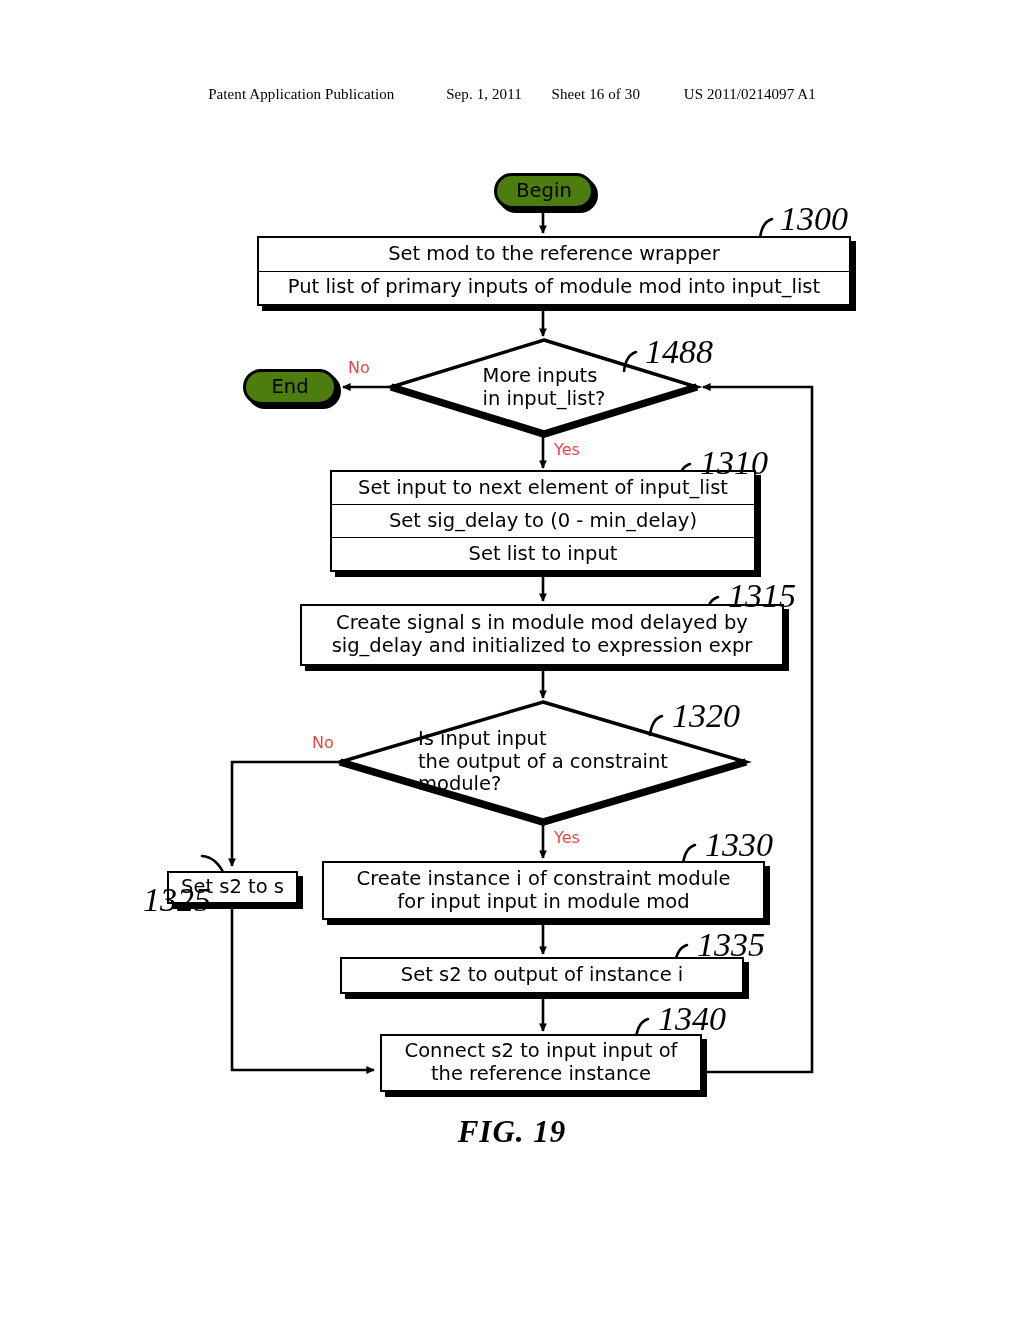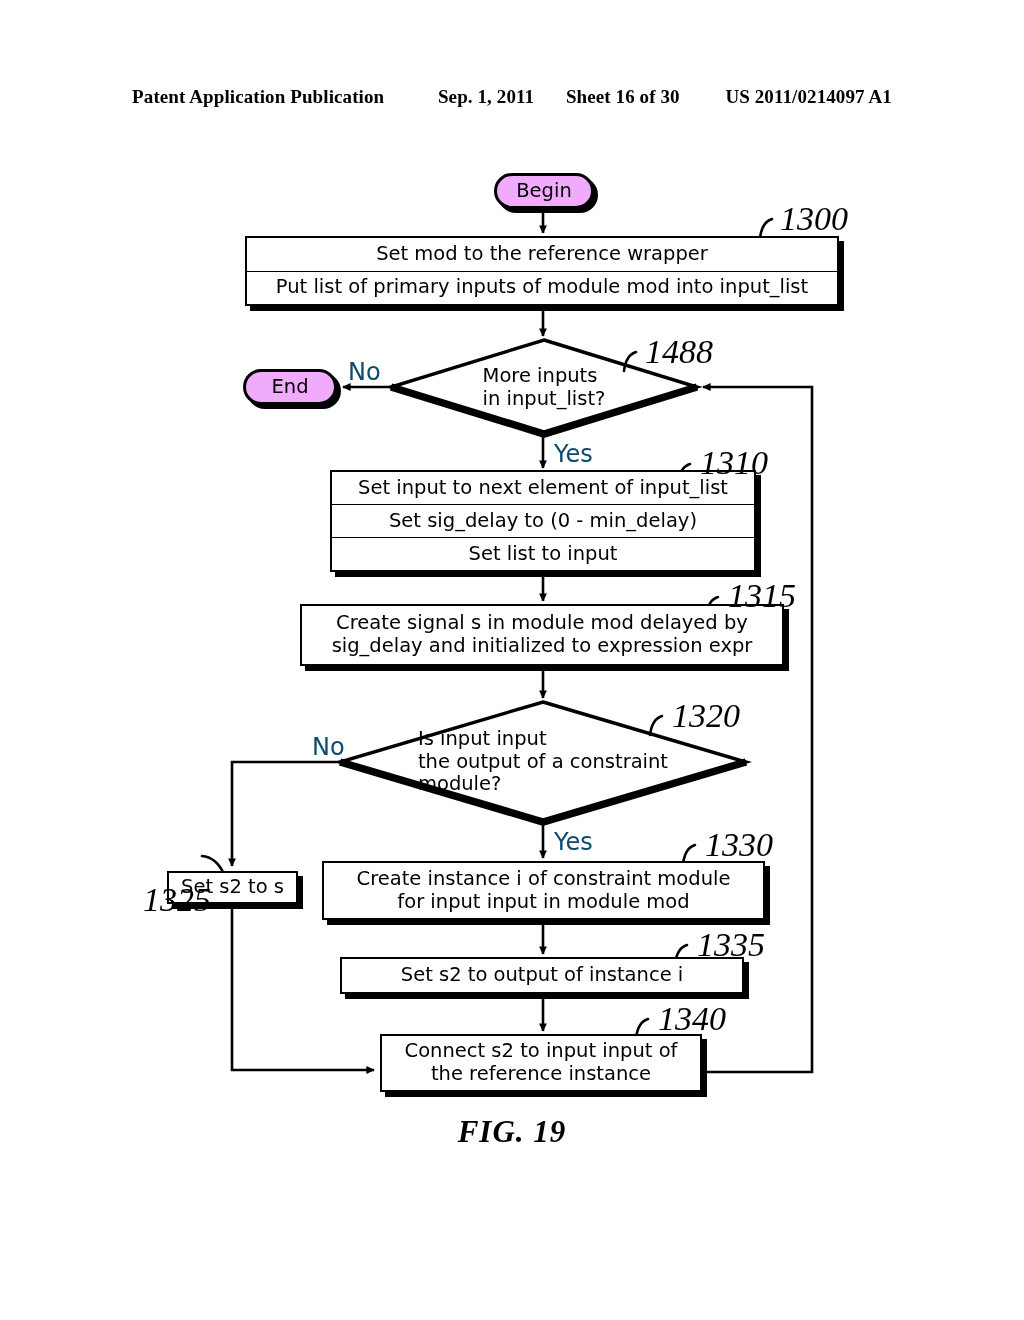--- a/index.html
+++ b/index.html
@@ -17,22 +17,22 @@
   }
 
   
   #patent-header {
     position: absolute;
     left: 0;
     top: 86px;
     width: 1024px;
     text-align: center;
     font-family: "Liberation Serif", serif;
-    font-weight: bold;
-    font-size: 19px;
+    font-weight: normal;
+    font-size: 15px;
     letter-spacing: 0.1px;
     white-space: nowrap;
   }
   #patent-header .hcell { display: inline-block; vertical-align: baseline; }
   .hgap-1 { display: inline-block; width: 44px; }
   .hgap-2 { display: inline-block; width: 22px; }
   .hgap-3 { display: inline-block; width: 36px; }
 
   
   #flowchart {
@@ -72,21 +72,21 @@
     padding: 0 6px;
   }
   .proc .row + .row {
     border-top: 1.6px solid #000000;
   }
 
   
   .term {
     position: absolute;
     box-sizing: border-box;
-    background: #f0abfc;
+    background: #4d7c0f;
     border: 3px solid #000000;
     border-radius: 999px;
     box-shadow: 4px 4px 0 0 #000000;
     display: flex;
     align-items: center;
     justify-content: center;
   }
 
   
   .diamond {
@@ -111,22 +111,22 @@
     font-style: italic;
     font-size: 34px;
     color: #000;
     white-space: nowrap;
   }
 
   
   .edge-label {
     position: absolute;
     font-family: "DejaVu Sans", sans-serif;
-    font-size: 24px;
-    color: #0c4a6e;
+    font-size: 16px;
+    color: #ef4444;
     white-space: nowrap;
   }
 
   
   #fig-caption {
     position: absolute;
     left: 0;
     top: 1114px;
     width: 1024px;
     text-align: center;
@@ -218,21 +218,21 @@
   </svg>
 
   <div class="term" style="left:494px; top:173px; width:100px; height:36px;">
     <span class="node-text">Begin</span>
   </div>
 
   <div class="term" style="left:243px; top:369px; width:94px; height:36px;">
     <span class="node-text">End</span>
   </div>
 
-  <div class="proc" style="left:245px; top:236px; width:594px; height:70px;">
+  <div class="proc" style="left:257px; top:236px; width:594px; height:70px;">
     <div class="row">
       <span class="node-text">Set mod to the reference wrapper</span>
     </div>
     <div class="row">
       <span class="node-text">Put list of primary inputs of module mod into input_list</span>
     </div>
   </div>
   <div class="ref" style="left:780px; top:200px;">1300</div>
 
   <div class="diamond" style="left:391px; top:340px; width:306px; height:95px;">

